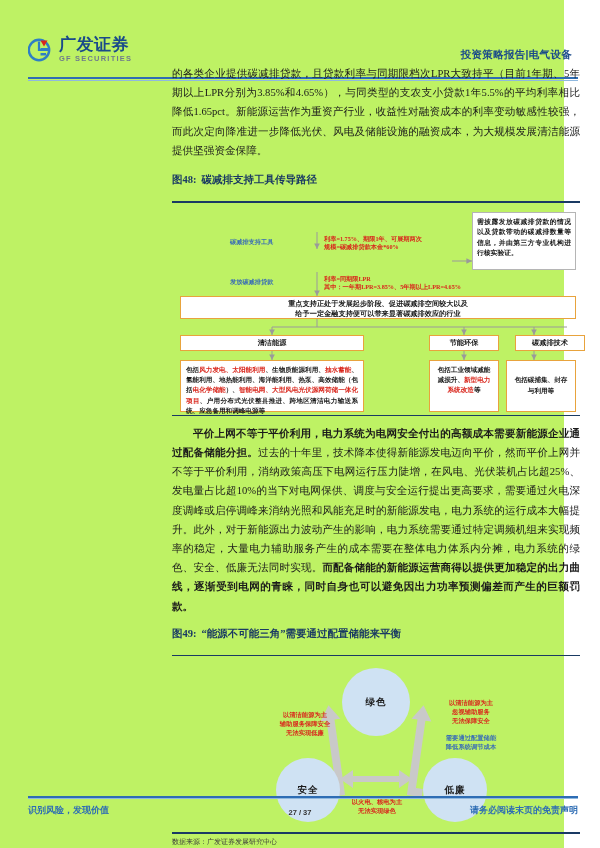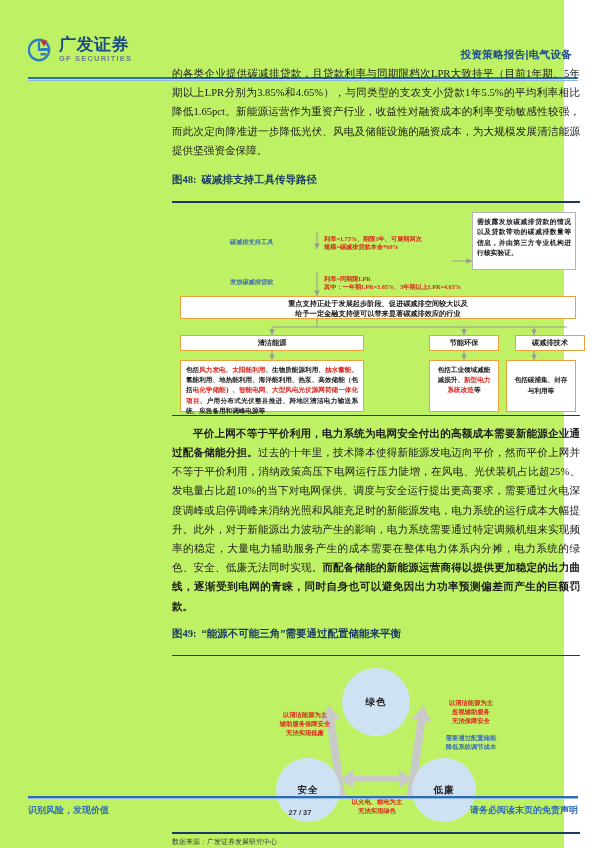--- a/index.html
+++ b/index.html
@@ -280,21 +280,21 @@
             <path d="M256,136 L241,136 L241,60 L235,60 L245,45 L255,60 L249,60 L249,128 L256,128 Z" transform="rotate(8 246 92)"></path>
           </g>
 
           <g fill="#c9c9c9">
             <path d="M168,119 L181,110 L181,116 L227,116 L227,110 L240,119 L227,128 L227,122 L181,122 L181,128 Z"></path>
           </g>
         </svg>
 
         <div class="circ" style="left:170px; top:8px; width:68px; height:68px;">绿色</div>
         <div class="circ" style="left:104px; top:98px; width:64px; height:64px;">安全</div>
-        <div class="circ" style="left:240px; top:98px; width:64px; height:64px;">低廉</div>
+        <div class="circ" style="left:251px; top:98px; width:64px; height:64px;">低廉</div>
 
         <div class="t-red" style="left:78px; top:50px; width:110px;">
           <span>以清洁能源为主<br>辅助服务保障安全<br>无法实现低廉</span>
         </div>
         <div class="t-red" style="left:240px; top:38px; width:118px;">
           <span>以清洁能源为主<br>忽视辅助服务<br>无法保障安全</span>
         </div>
         <div class="t-blue" style="left:240px; top:73px; width:118px;">
           <span>需要通过配置储能<br>降低系统调节成本</span>
         </div>

